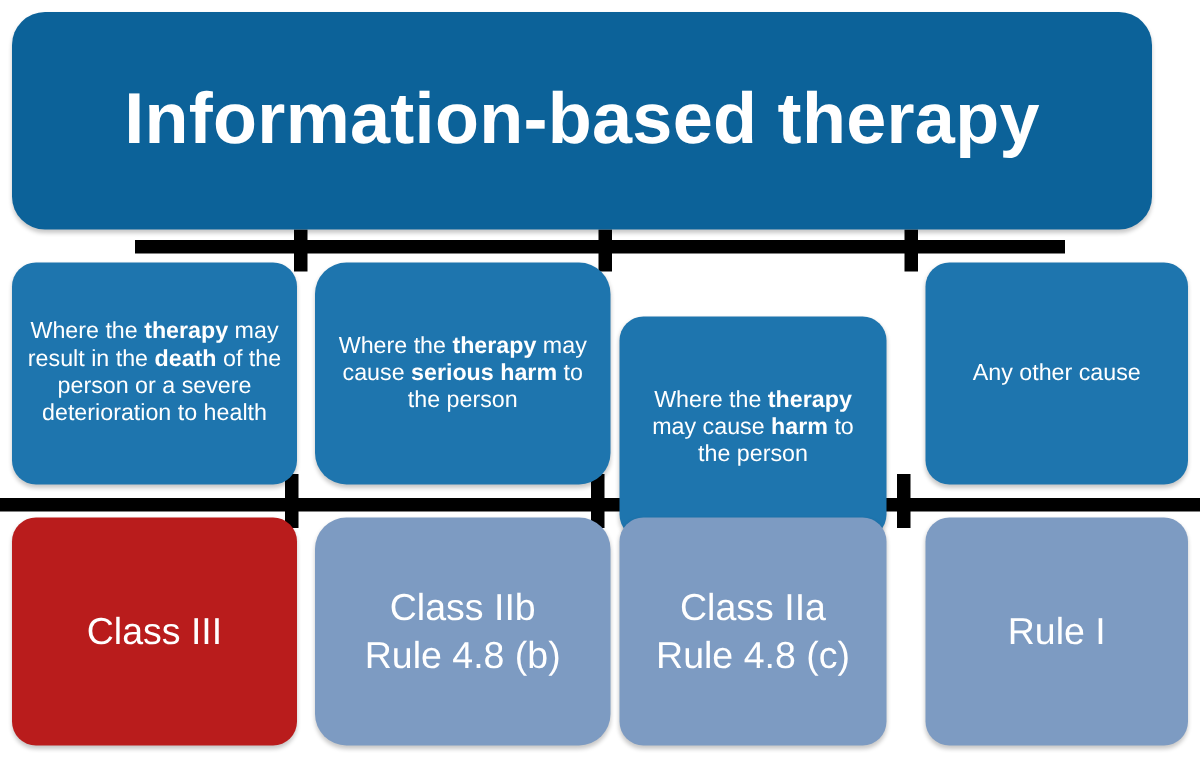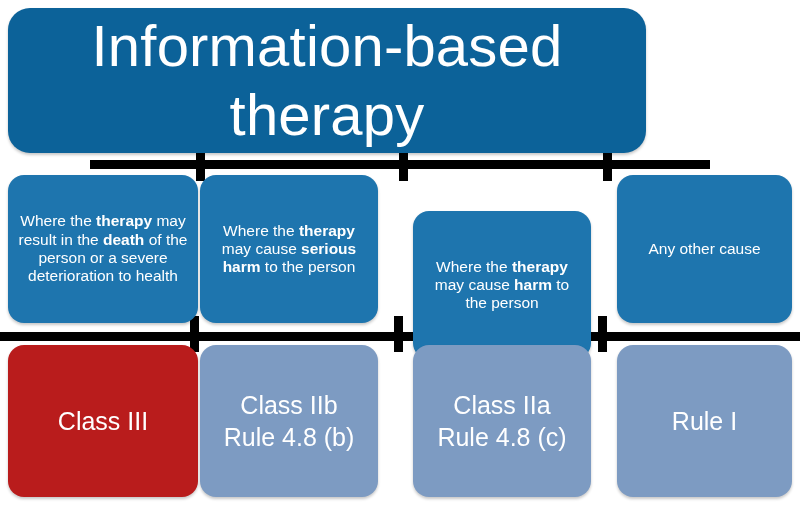--- a/index.html
+++ b/index.html
@@ -42,26 +42,26 @@
     border-radius: 18px;
     box-shadow: 0 2px 3px rgba(0,0,0,0.22);
     padding: 6px 10px;
     line-height: 1.18;
   }
 
   
   .title-box {
     left: 8px;
     top: 8px;
-    width: 638px;
+    width: 760px;
     height: 145px;
     background: #0C6299;
     border-radius: 22px;
-    font-size: 58px;
-    font-weight: 400;
+    font-size: 48px;
+    font-weight: 700;
     letter-spacing: 0.2px;
   }
 
   
   .criteria-box {
     top: 175px;
     height: 148px;
     background: #1E75AE;
     font-size: 15.5px;
     border-radius: 16px;
@@ -73,21 +73,21 @@
     top: 345px;
     height: 152px;
     background: #7D9BC2;
     font-size: 25px;
     border-radius: 16px;
     line-height: 1.3;
   }
 
   
   .col-0 { left: 8px;   width: 190px; }
-  .col-1 { left: 200px; width: 178px; }
+  .col-1 { left: 210px; width: 197px; border-radius: 21px; }
   .col-2 { left: 413px; width: 178px; }
   .col-3 { left: 617px; width: 175px; }
 
   .stack { display: block; }
 </style>
 </head>
 <body>
 
 <div id="diagram" style="background: rgb(255, 255, 255);">
 

